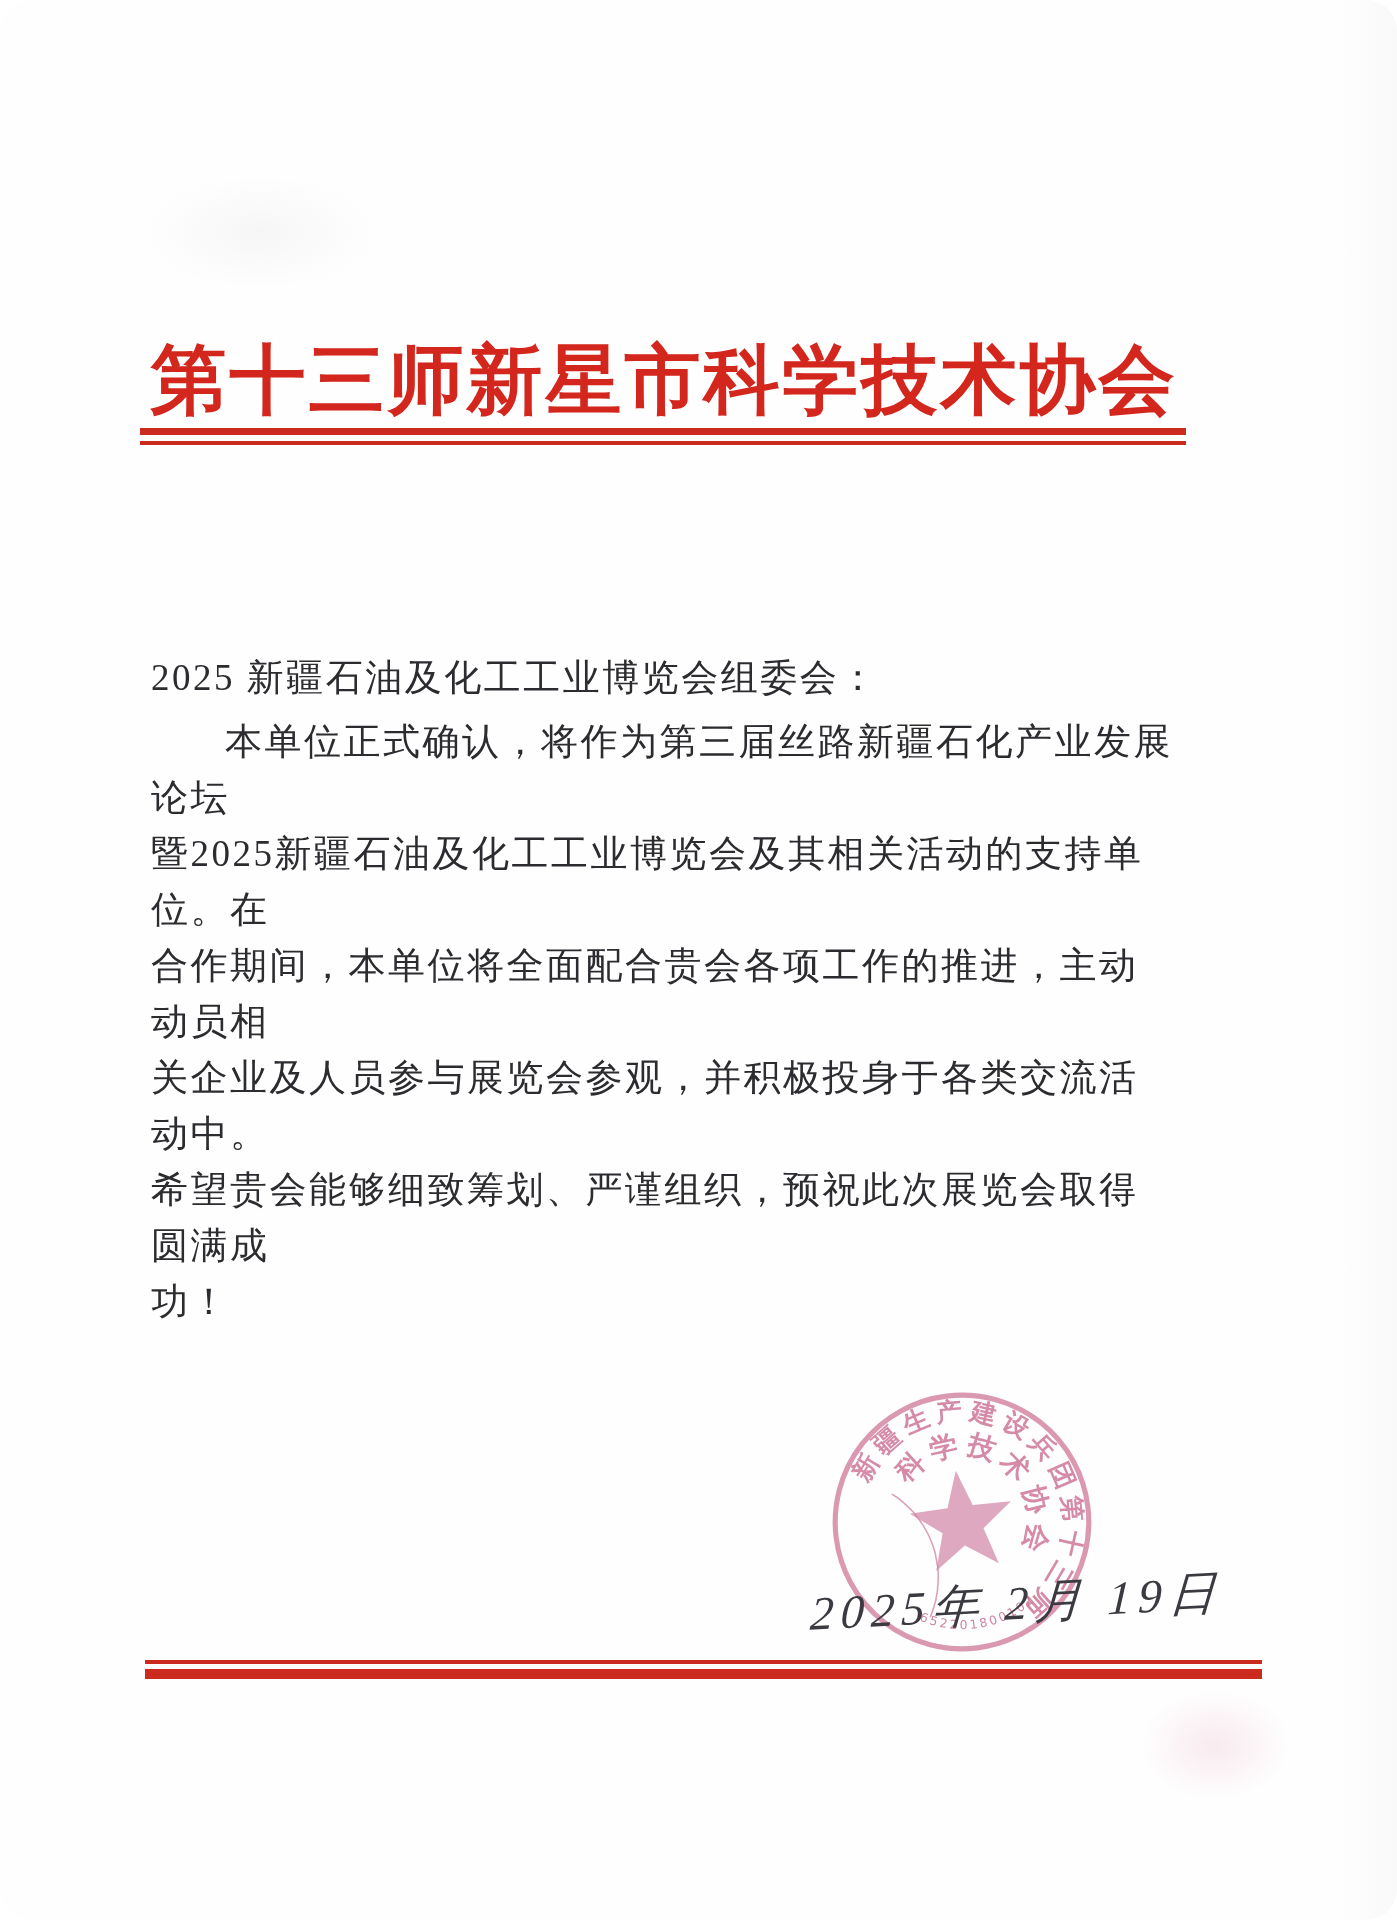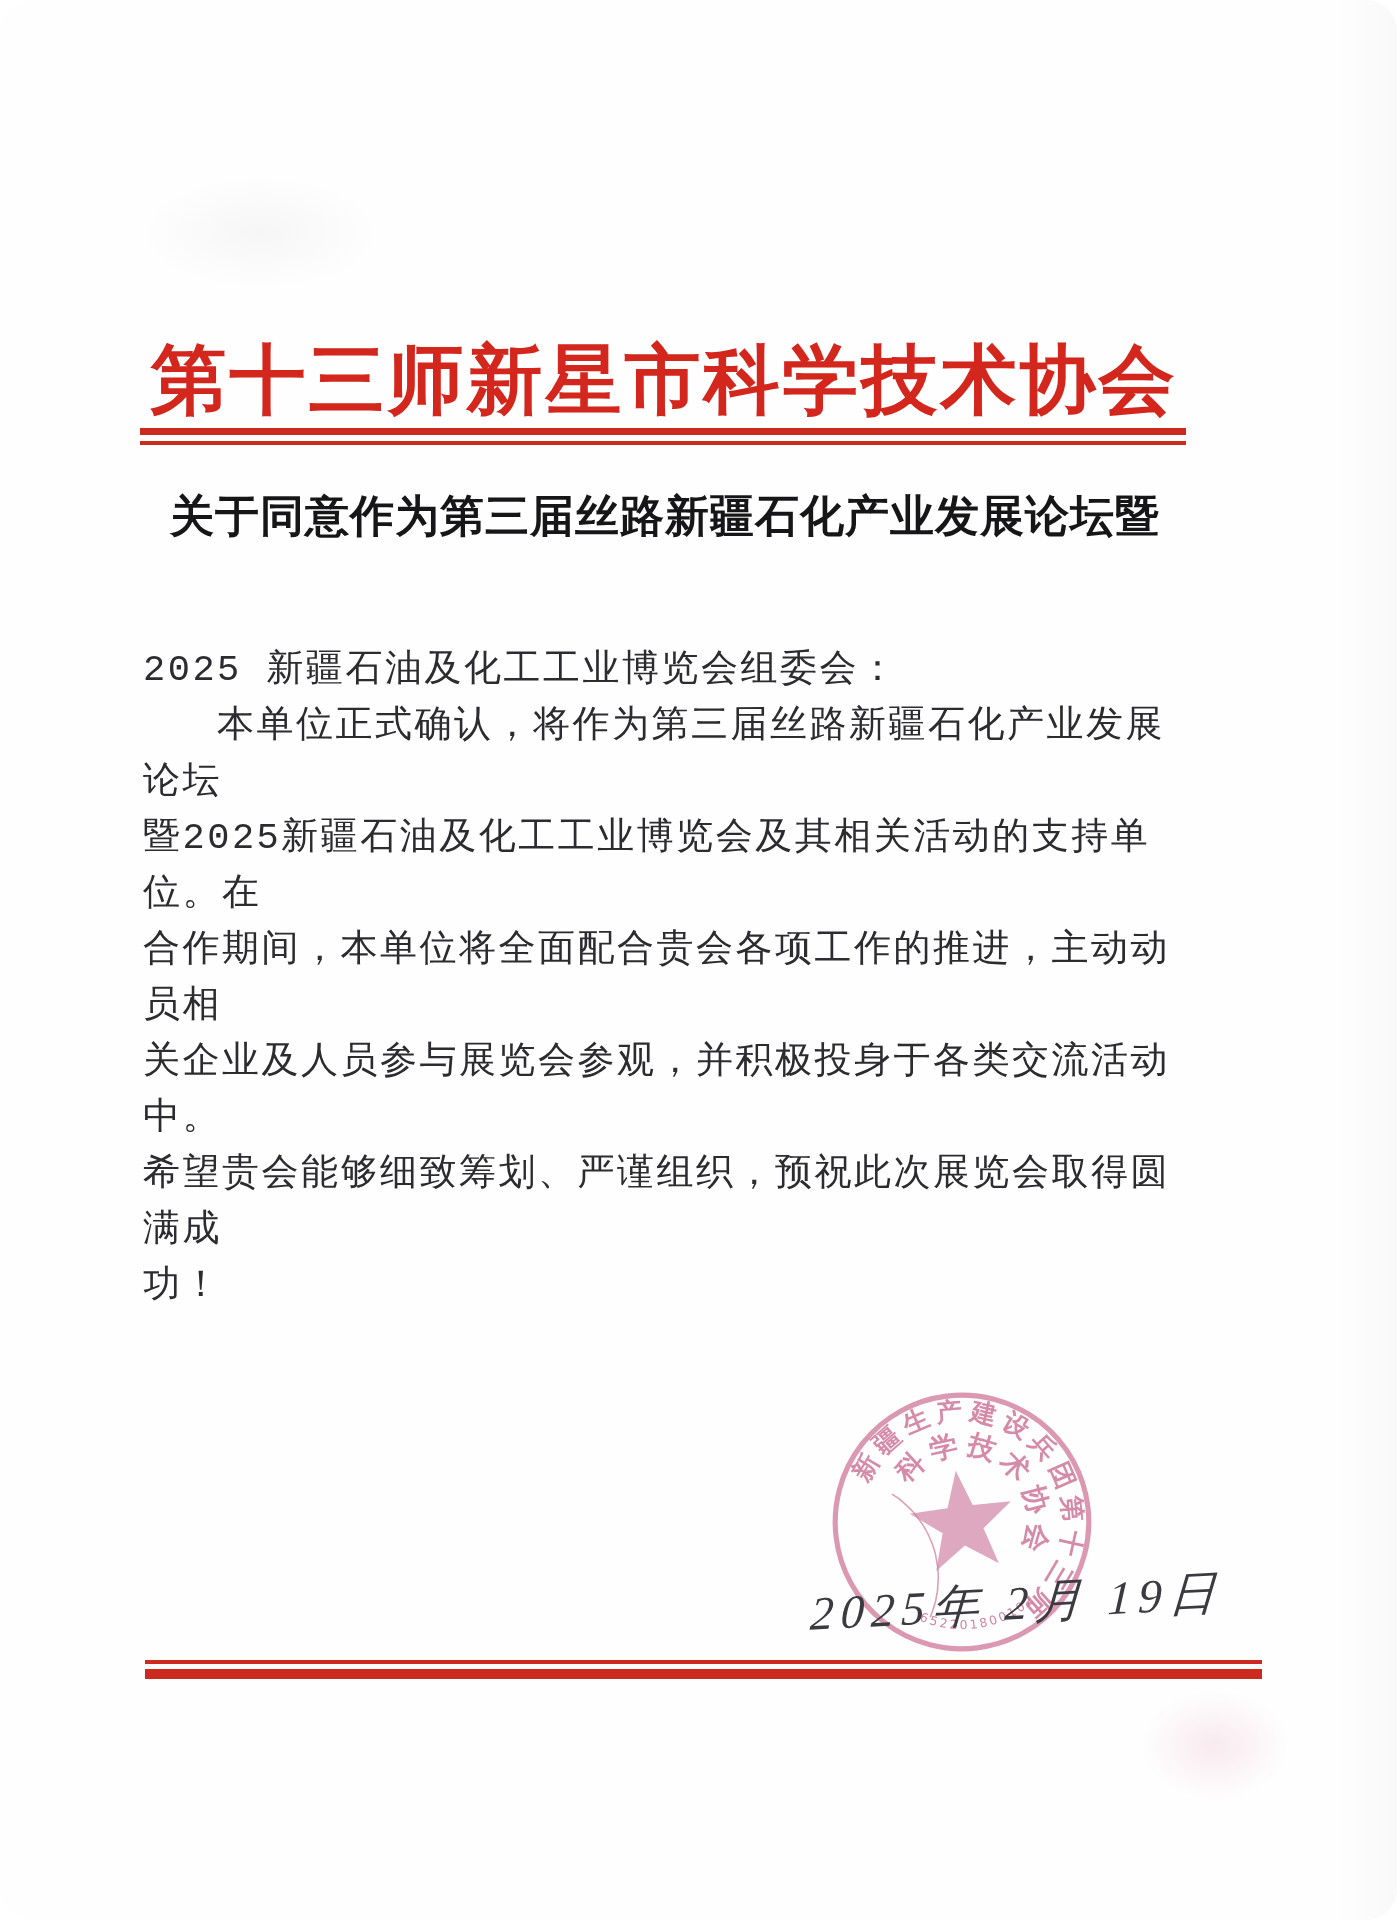--- a/index.html
+++ b/index.html
@@ -47,21 +47,21 @@
     font-size:44px;font-weight:700;line-height:59px;
     letter-spacing:1px;
   }
   
   .body-text{
     position:absolute;left:143px;top:642px;width:1038px;
     color:#2c2c30;
     font-size:37px;line-height:56px;
     letter-spacing:2.5px;
   }
-  .body-text p{margin:0;white-space:pre-line;font-family:Liberation Mono, monospace;}
+  .body-text p{margin:8px;white-space:pre-line;}
   .para-indent{text-indent:2em;}
   
   .seal{
     position:absolute;left:828px;top:1388px;width:268px;height:268px;
     transform:rotate(-7deg);
     opacity:0.85;
   }
   
   .hand-date{
     position:absolute;left:810px;top:1572px;
@@ -81,21 +81,20 @@
   <div class="smudge"></div>
   <div class="edge-shade"></div>
   <div class="stamp-ghost"></div>
 
   <div class="org-header">第十三师新星市科学技术协会</div>
 
   <div class="rule rule-top-thick"></div>
   <div class="rule rule-top-thin"></div>
 
   <div class="doc-title">
-    <div>关于同意作为第三届丝路新疆石化产业发展论坛暨</div>
   </div>
 
   <div class="body-text">
     <p>2025 新疆石油及化工工业博览会组委会：</p>
     <p class="para-indent">本单位正式确认，将作为第三届丝路新疆石化产业发展论坛
 暨2025新疆石油及化工工业博览会及其相关活动的支持单位。在
 合作期间，本单位将全面配合贵会各项工作的推进，主动动员相
 关企业及人员参与展览会参观，并积极投身于各类交流活动中。
 希望贵会能够细致筹划、严谨组织，预祝此次展览会取得圆满成
 功！</p>

